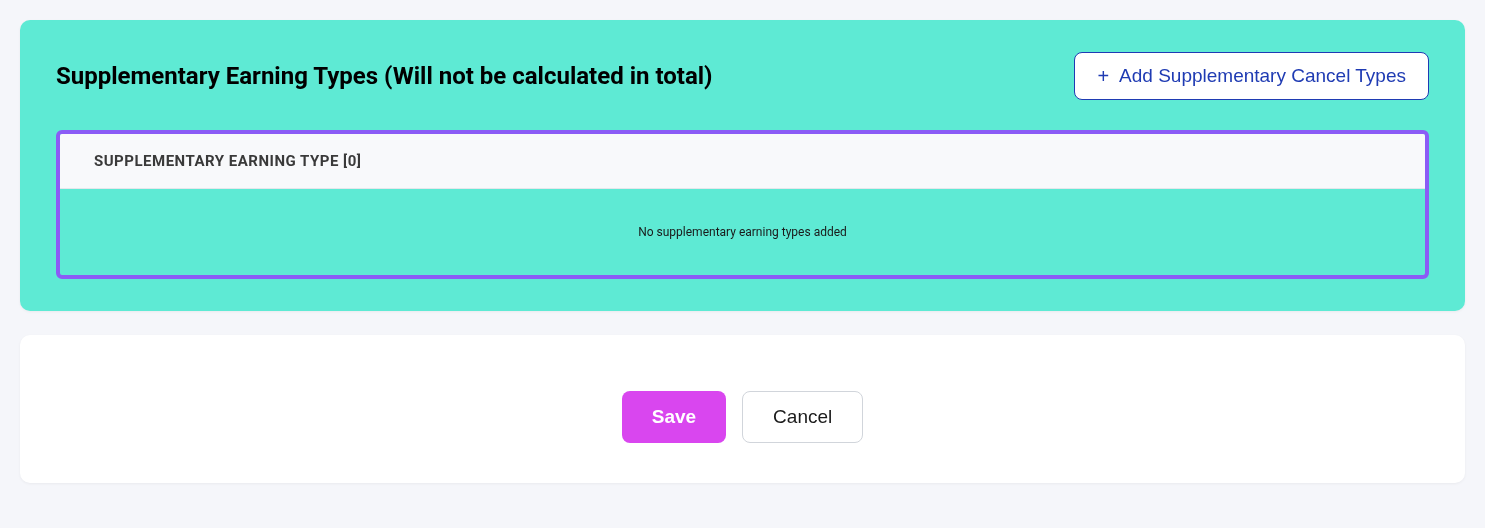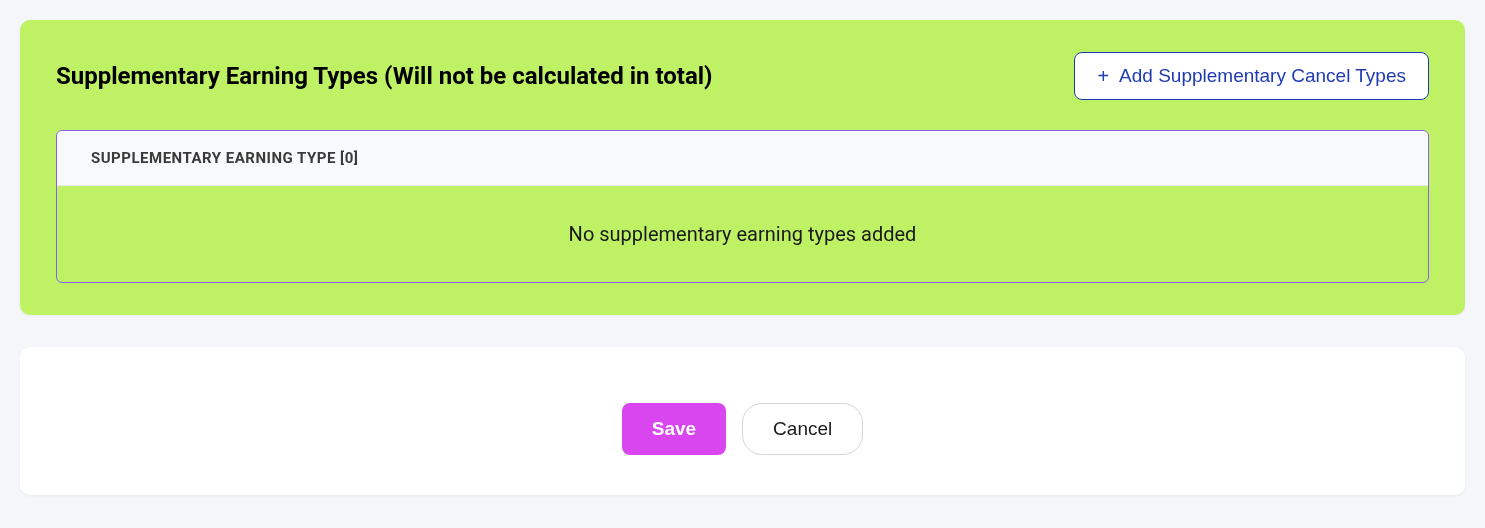--- a/index.html
+++ b/index.html
@@ -7,25 +7,25 @@
       padding: 0;
       box-sizing: border-box;
     }
     body {
       font-family: -apple-system, BlinkMacSystemFont, "Segoe UI", Roboto, "Helvetica Neue", Arial, sans-serif;
       background-color: #f5f6fa;
       padding: 20px;
       width: 1485px;
     }
     .card {
-      background-color: #bef264;
+      background-color: #5eead4;
       border-radius: 10px;
       box-shadow: 0 1px 3px rgba(0,0,0,0.05);
       padding: 32px 36px;
-      margin-bottom: 32px;
+      margin-bottom: 24px;
     }
     .card-header {
       display: flex;
       justify-content: space-between;
       align-items: center;
       margin-bottom: 30px;
     }
     .card-title {
       font-size: 24px;
       font-weight: 700;
@@ -43,42 +43,42 @@
       font-size: 19px;
       font-weight: 500;
       cursor: pointer;
     }
     .btn-outline .plus {
       font-size: 20px;
       font-weight: 500;
       line-height: 1;
     }
     .table-wrap {
-      border: 1px solid #8b5cf6;
+      border: 4px solid #8b5cf6;
       border-radius: 6px;
       overflow: hidden;
     }
     .table-head {
       background-color: #f8f9fb;
       padding: 18px 34px;
       border-bottom: 1px solid #e5e7eb;
     }
     .table-head-label {
       font-size: 15px;
       font-weight: 700;
       color: #3a3a3a;
       letter-spacing: 0.5px;
       text-transform: uppercase;
     }
     .table-body {
       padding: 36px;
       text-align: center;
     }
     .empty-msg {
-      font-size: 20px;
+      font-size: 12px;
       color: #1a1a1a;
     }
     .action-card {
       background-color: #ffffff;
       border-radius: 10px;
       box-shadow: 0 1px 3px rgba(0,0,0,0.05);
       padding: 56px 36px 40px 36px;
       text-align: center;
     }
     .btn-row {
@@ -92,21 +92,21 @@
       border-radius: 8px;
       color: #ffffff;
       font-size: 19px;
       font-weight: 600;
       cursor: pointer;
     }
     .btn-secondary {
       padding: 14px 30px;
       background-color: #ffffff;
       border: 1px solid #d1d5db;
-      border-radius: 20px;
+      border-radius: 8px;
       color: #1a1a1a;
       font-size: 19px;
       font-weight: 500;
       cursor: pointer;
     }
   </style>
 </head>
 <body>
 
 <div class="card">

